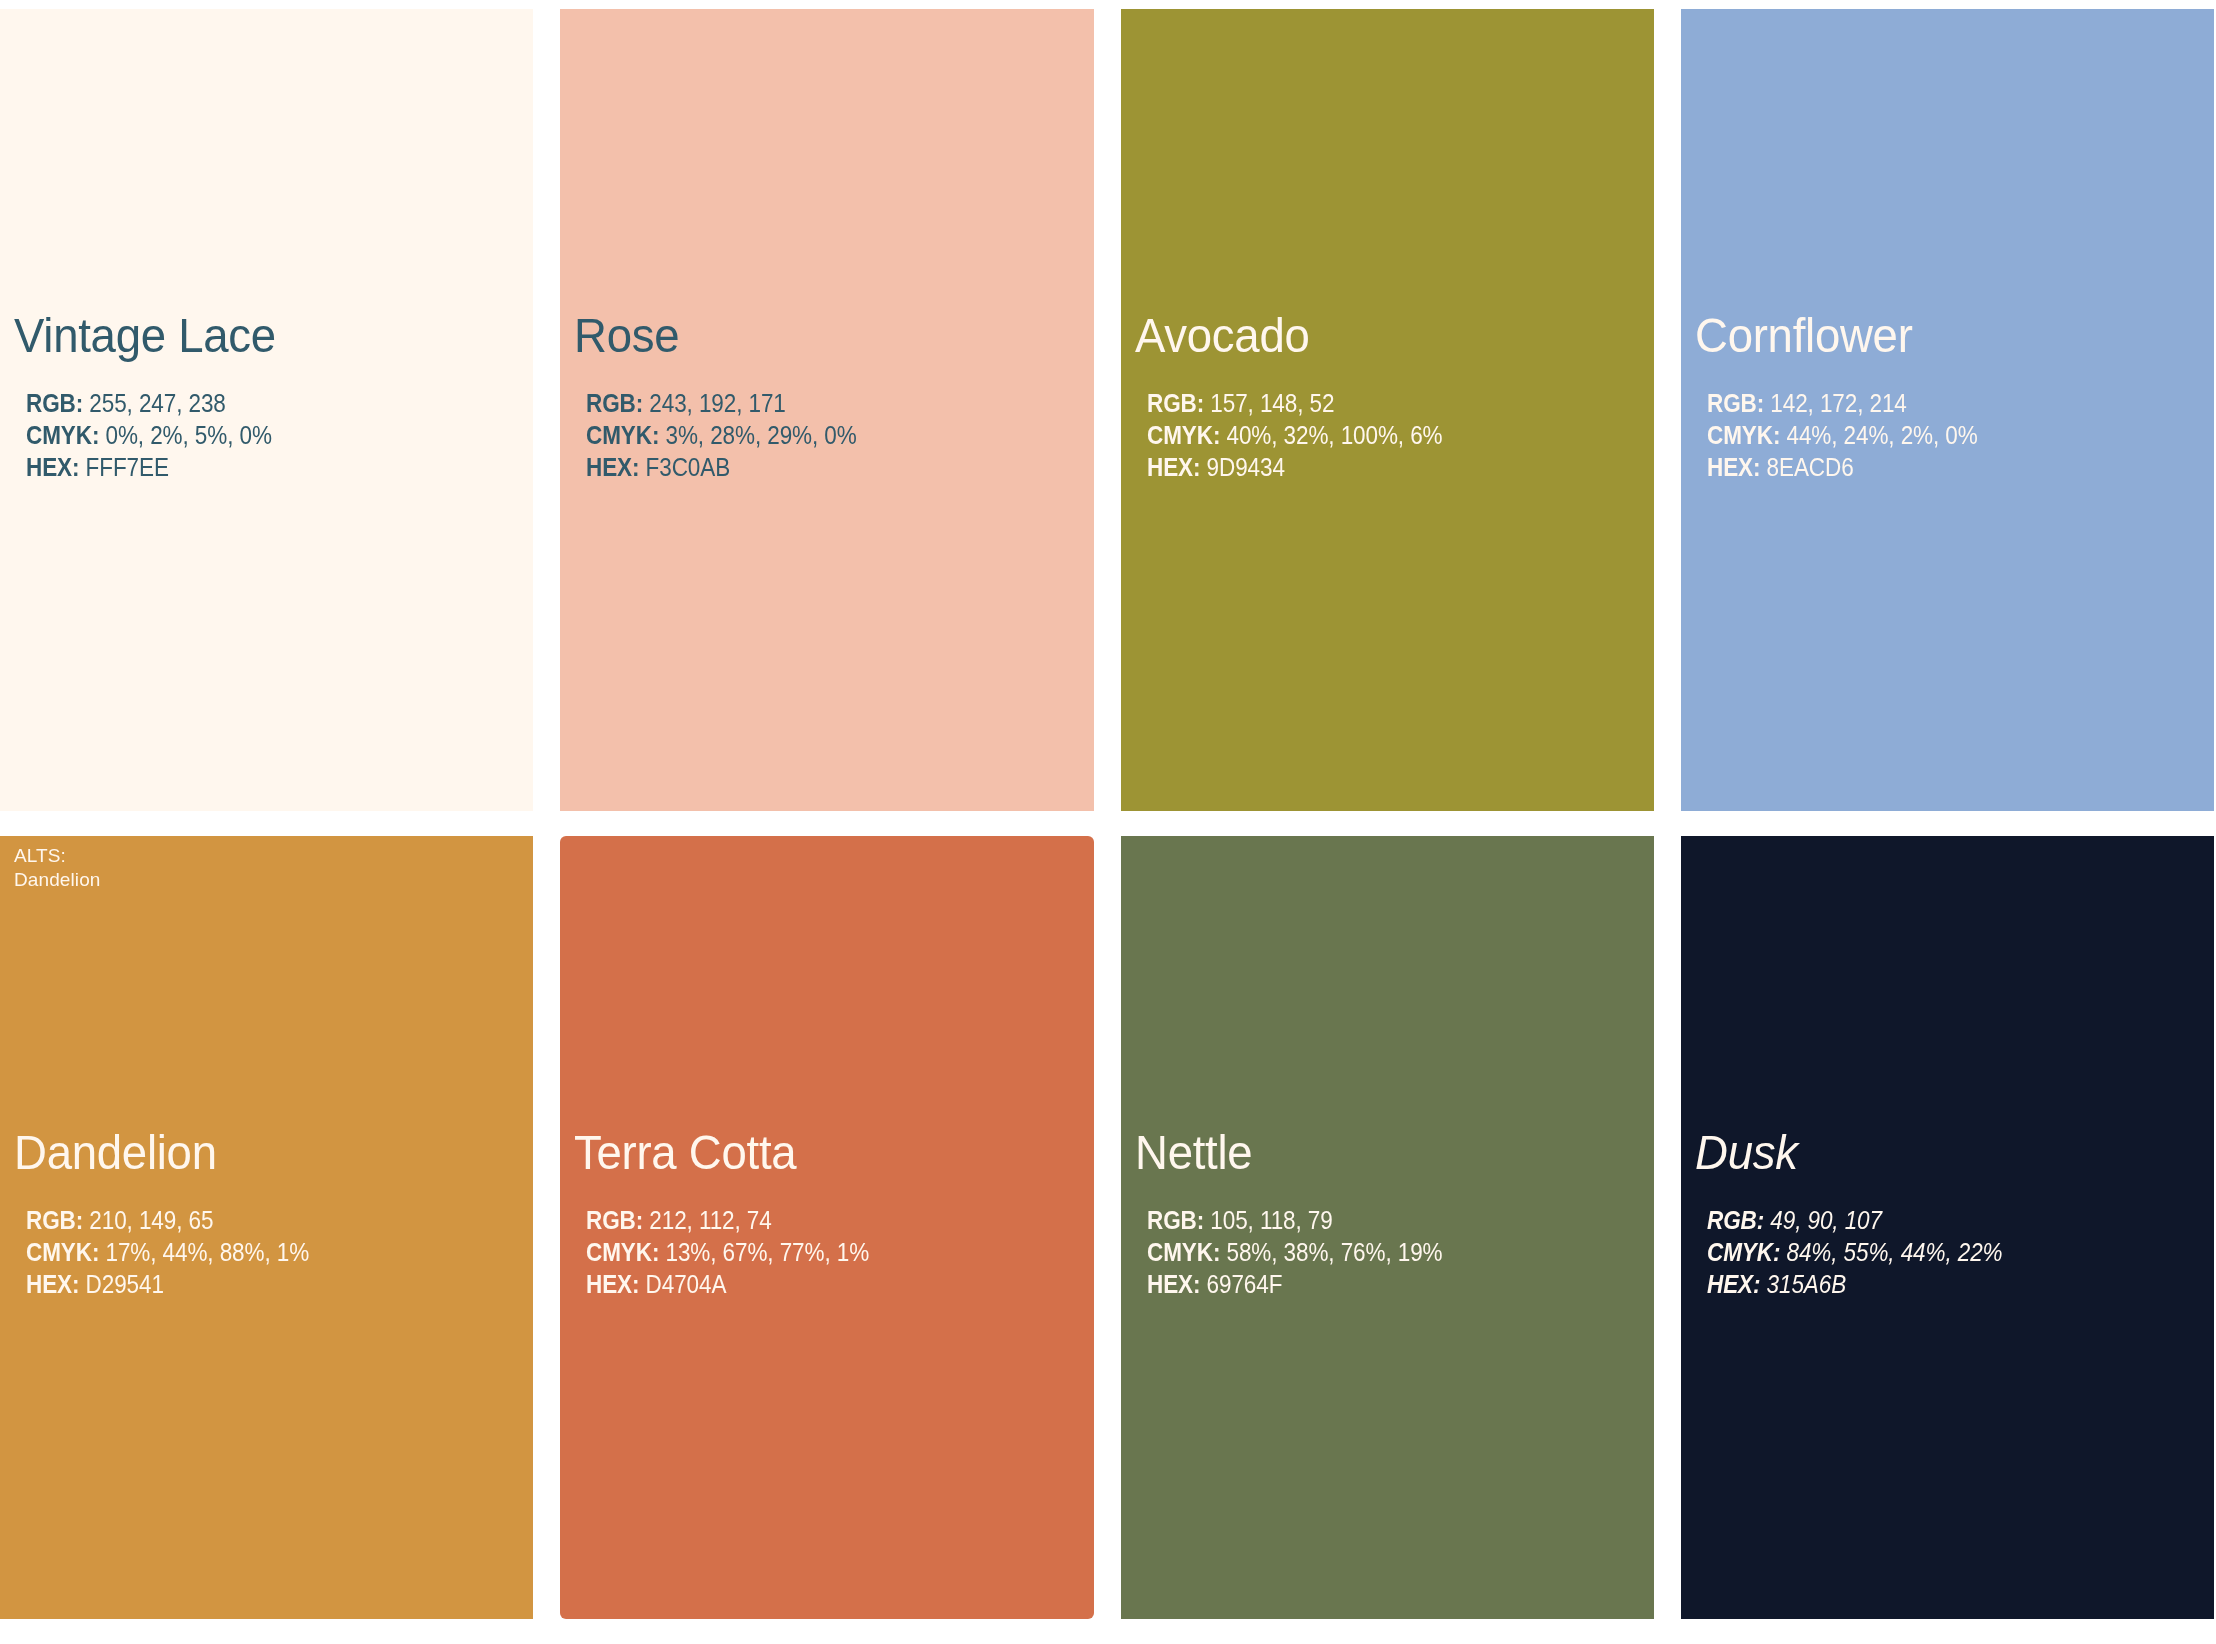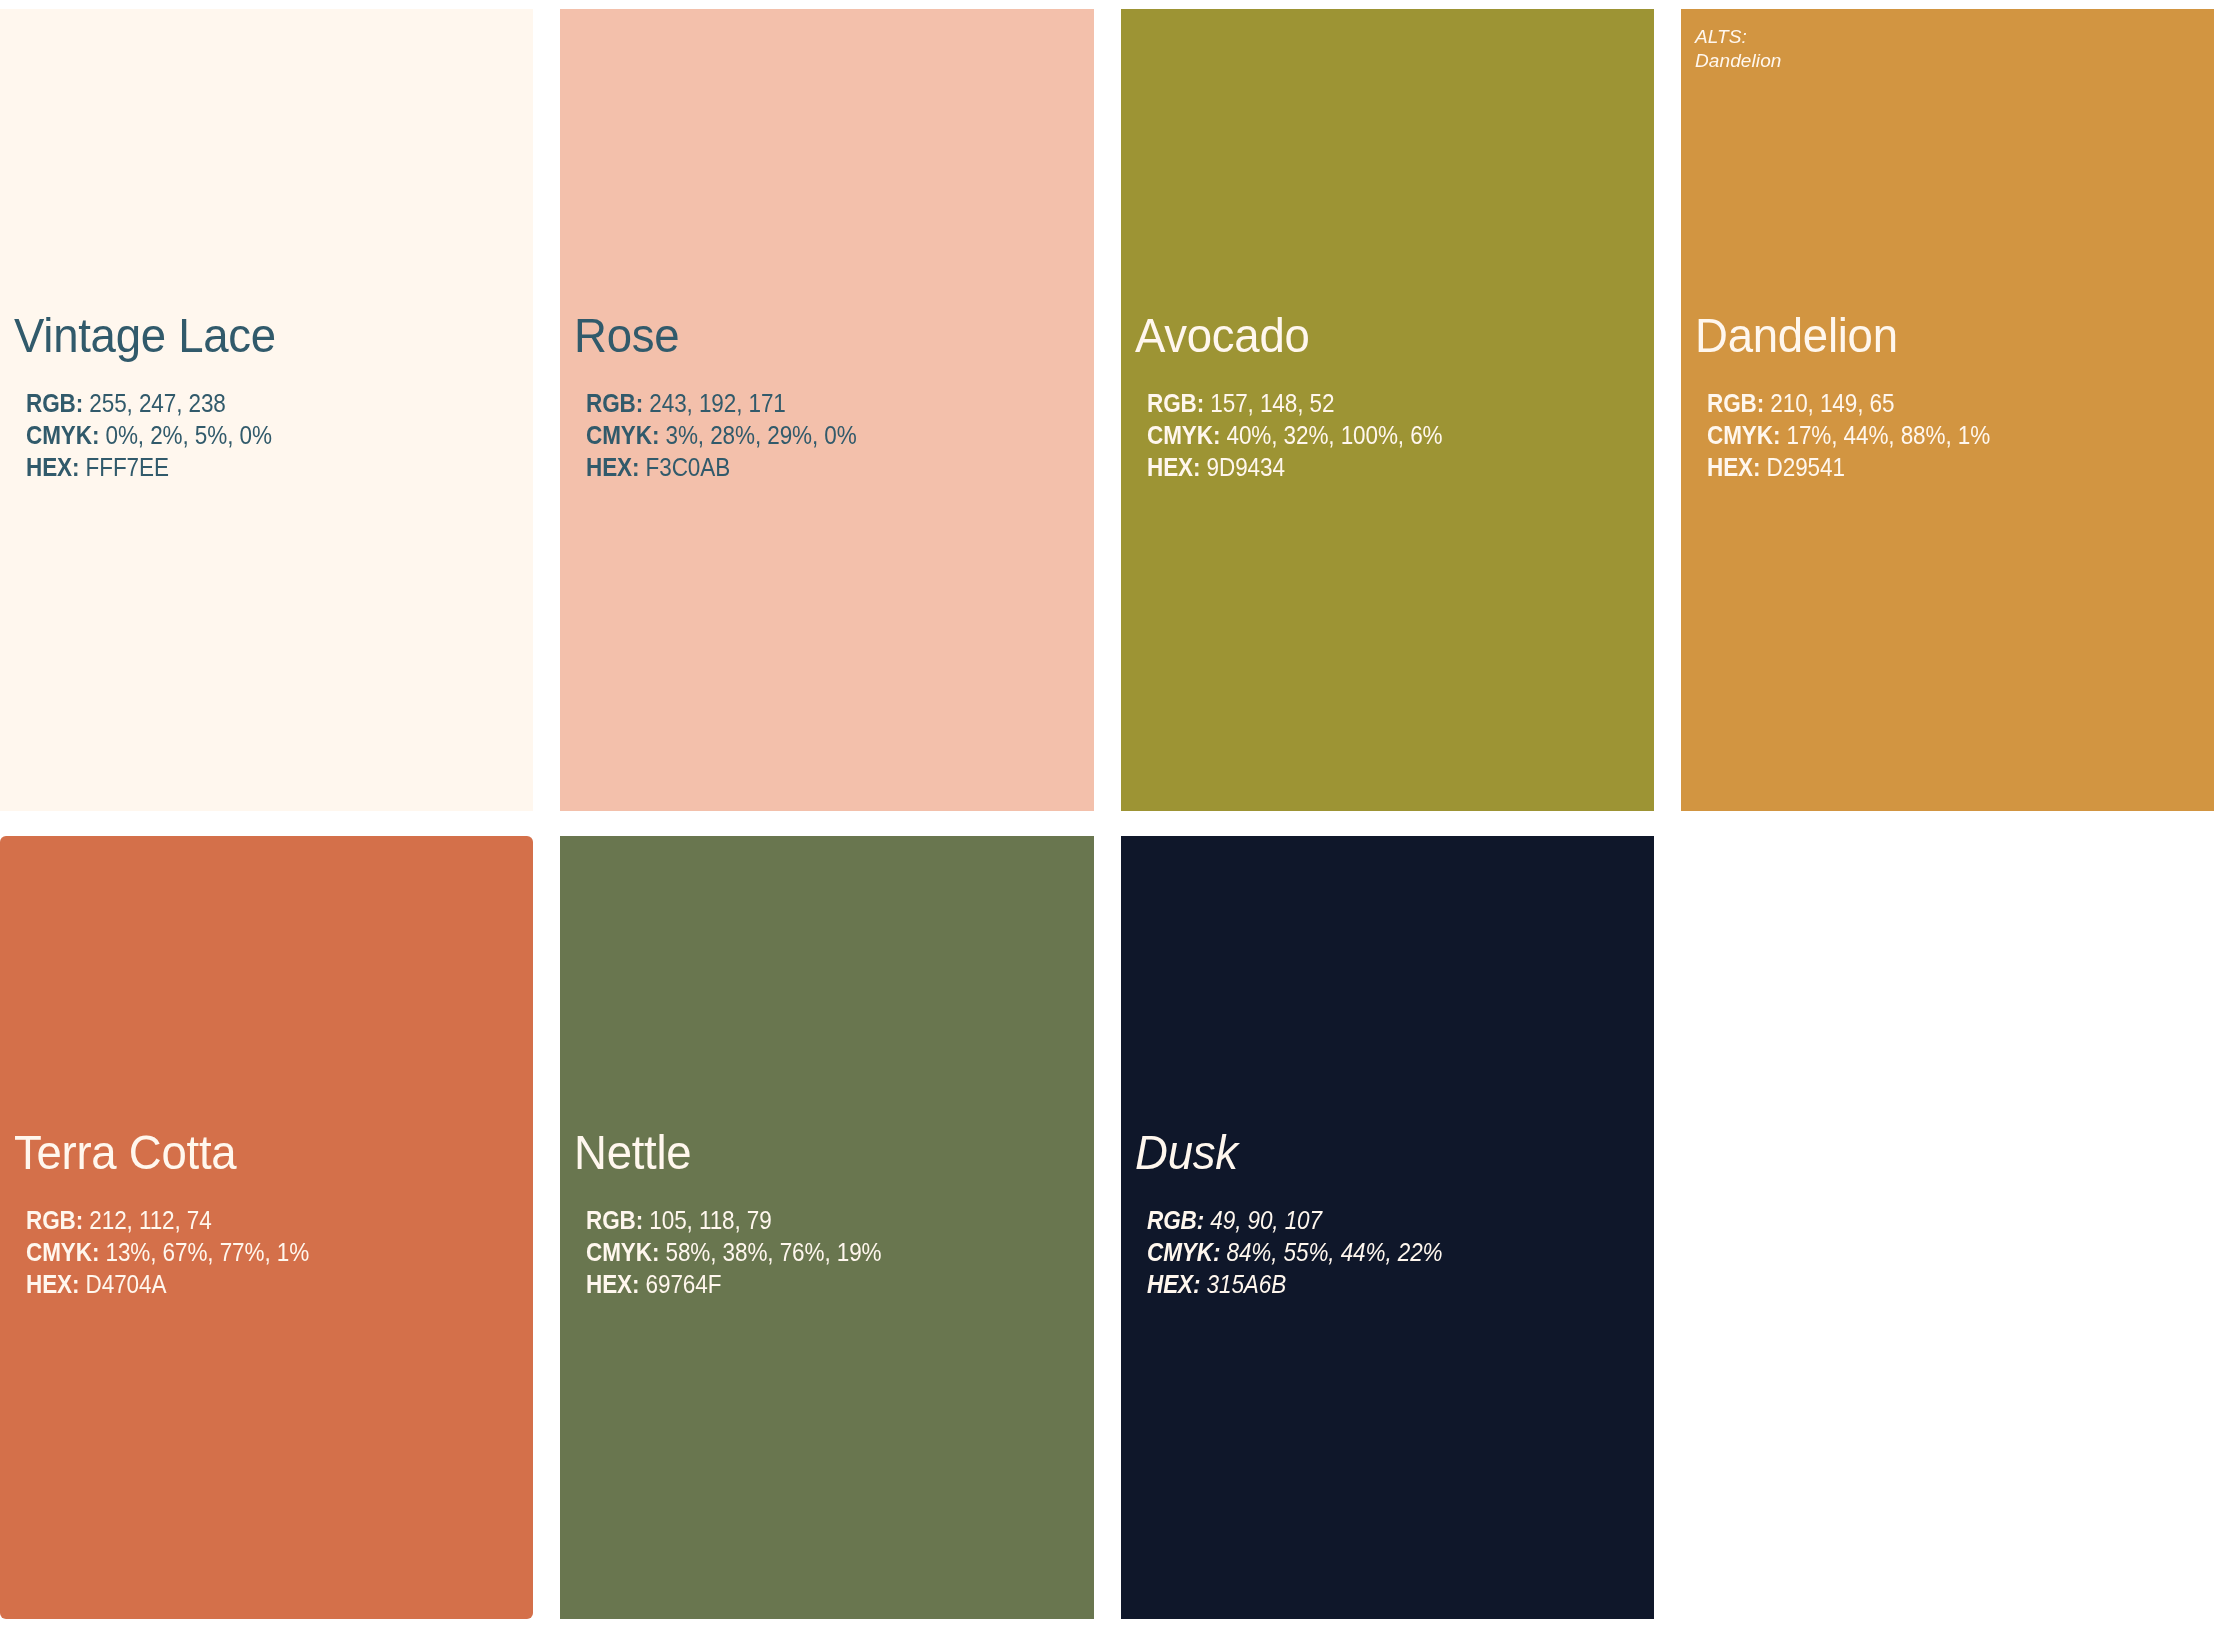--- a/index.html
+++ b/index.html
@@ -47,28 +47,27 @@
   }
 
   
   .swatch-card.col-1 {
     margin-left: 0;
   }
 
   .alts-note {
     position: absolute;
     left: 14px;
-    top: 16px;
+    top: 8px;
     font-family: "Liberation Sans", "DejaVu Sans", sans-serif;
     font-size: 19px;
     line-height: 1.28;
     font-weight: 400;
     letter-spacing: 0.1px;
     white-space: pre-line;
-    font-style: italic;
   }
 
   .alts-note .alts-label { display: block; }
   .alts-note .alts-value { display: block; }
 
   .card-body {
     padding: 0 14px 13.4px 14px;
   }
 
   .swatch-title {
@@ -136,20 +135,30 @@
       <div class="swatch-card col-3" style="background: rgb(157, 148, 52); color: rgb(255, 247, 238);">
         <div class="card-body">
           <div class="swatch-title">Avocado</div>
           <ul class="spec-list">
             <li class="spec-line"><span class="spec-label">RGB:</span> <span class="spec-value">157, 148, 52</span></li>
             <li class="spec-line"><span class="spec-label">CMYK:</span> <span class="spec-value">40%, 32%, 100%, 6%</span></li>
             <li class="spec-line"><span class="spec-label">HEX:</span> <span class="spec-value">9D9434</span></li>
           </ul>
         </div>
       </div>
+      <div class="swatch-card col-4" style="background: rgb(142, 172, 214); color: rgb(255, 247, 238);">
+        <div class="card-body">
+          <div class="swatch-title">Cornflower</div>
+          <ul class="spec-list">
+            <li class="spec-line"><span class="spec-label">RGB:</span> <span class="spec-value">142, 172, 214</span></li>
+            <li class="spec-line"><span class="spec-label">CMYK:</span> <span class="spec-value">44%, 24%, 2%, 0%</span></li>
+            <li class="spec-line"><span class="spec-label">HEX:</span> <span class="spec-value">8EACD6</span></li>
+          </ul>
+        </div>
+      </div>
       <div class="swatch-card col-1" style="background: rgb(210, 149, 65); color: rgb(255, 247, 238);">
         <div class="alts-note"><span class="alts-label">ALTS:</span><span class="alts-value">Dandelion</span></div>
         <div class="card-body">
           <div class="swatch-title">Dandelion</div>
           <ul class="spec-list">
             <li class="spec-line"><span class="spec-label">RGB:</span> <span class="spec-value">210, 149, 65</span></li>
             <li class="spec-line"><span class="spec-label">CMYK:</span> <span class="spec-value">17%, 44%, 88%, 1%</span></li>
             <li class="spec-line"><span class="spec-label">HEX:</span> <span class="spec-value">D29541</span></li>
           </ul>
         </div>

